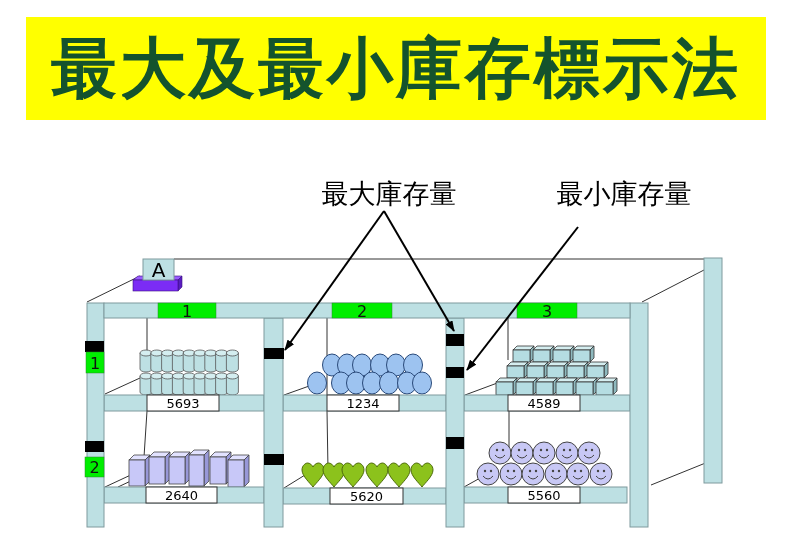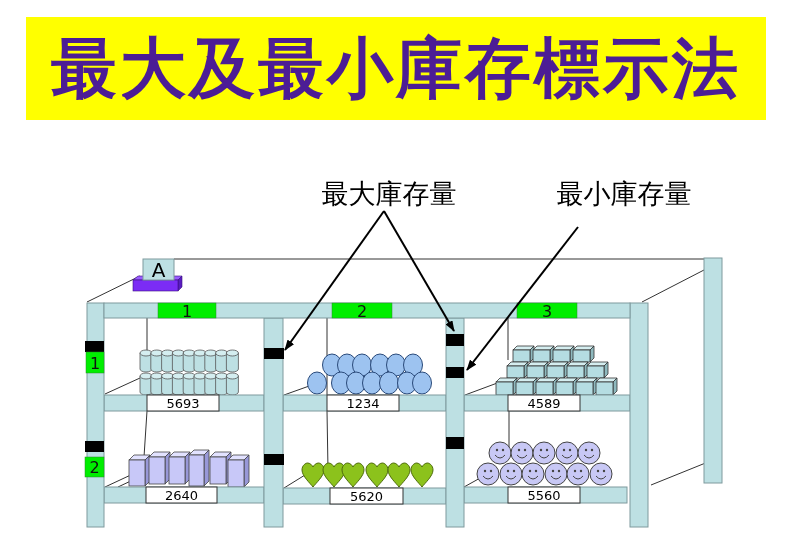--- a/index.html
+++ b/index.html
@@ -1,19 +1,19 @@
 <!DOCTYPE html>
 <html><head>
 <meta charset="utf-8">
 <style>
   html, body { margin:0; padding:0; background:#ffffff; }
   body { width:789px; height:560px; position:relative; overflow:hidden; font-family:"DejaVu Sans", sans-serif; }
   .banner { position:absolute; left:26px; top:17px; width:740px; height:103px; background:#ffff00;
             display:flex; align-items:center; justify-content:center; }
-  .banner h1 { margin:0; font-size:66px; font-weight:bold; letter-spacing:3px; color:#4c1d95;
+  .banner h1 { margin:0; font-size:66px; font-weight:bold; letter-spacing:3px; color:#14532d;
                font-family:"DejaVu Sans", sans-serif; line-height:1; white-space:nowrap; }
   svg.diagram { position:absolute; left:0; top:0; }
   .frame { fill:#bde0e3; stroke:#7f9a9d; stroke-width:1; }
   .edge { stroke:#333; stroke-width:1; fill:none; }
   .qty-box { fill:#fff; stroke:#333; stroke-width:1; }
   .qty-text { font-family:"DejaVu Sans", sans-serif; font-size:13px; fill:#000; text-anchor:middle; }
   .tag { stroke:#2a8a2a; stroke-width:0.5; }
   .tag-text { font-family:"DejaVu Sans", sans-serif; font-size:16px; fill:#111; text-anchor:middle; }
   .marker { fill:#000; }
   .arrow { stroke:#000; stroke-width:2; fill:none; }

